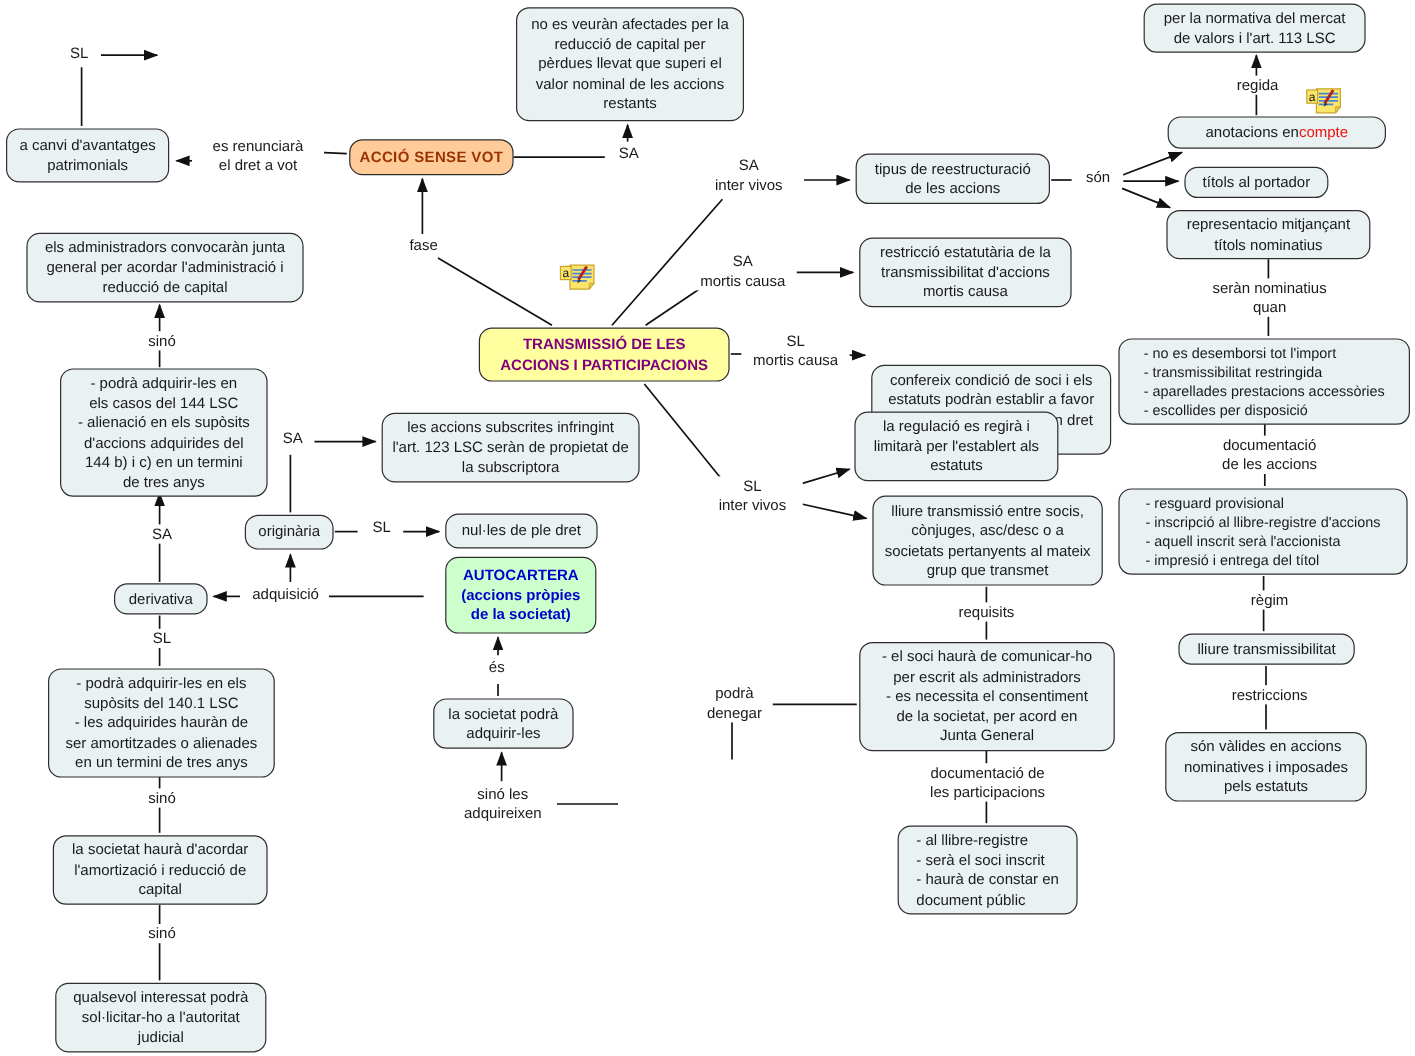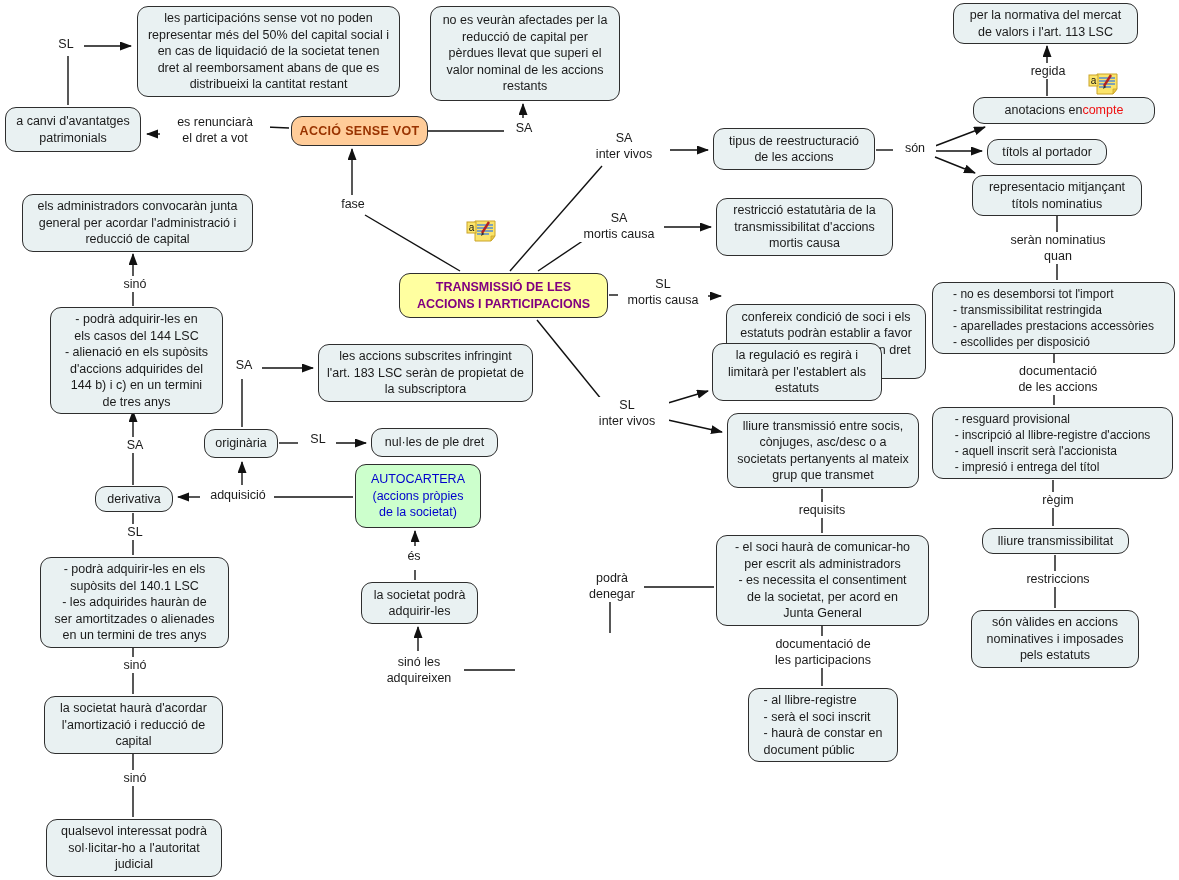--- a/index.html
+++ b/index.html
@@ -17,21 +17,21 @@
   .node{position:absolute;z-index:2;box-sizing:border-box;
         background:var(--node_bg);border:1.5px solid var(--node_border);border-radius:11px;
         display:flex;align-items:center;justify-content:center;
         text-align:center;font-size:12.5px;line-height:16.5px;padding:3px 8px;}
   .node .txt{white-space:pre-line;}
   .node.list{text-align:left;}
   .node.small{font-size:12px;line-height:16px;padding:3px 6px;}
   .node.nowrap .txt{white-space:nowrap;}
   .t-title{background:var(--title_bg);color:var(--title_text);font-weight:bold;}
   .t-accio{background:var(--accio_bg);color:var(--accio_text);font-weight:bold;letter-spacing:.3px;}
-  .t-auto{background:var(--auto_bg);color:var(--auto_text);font-weight:normal;}
+  .t-auto{background:var(--auto_bg);color:var(--auto_text);font-weight:bold;margin-left:16px;}
   .red{color:var(--annotation_red);}
   .lbl{position:absolute;z-index:3;background:#ffffff;text-align:center;
        font-size:12.5px;line-height:16px;white-space:pre-line;padding:0 1px;}
   .anno-icon{position:absolute;z-index:4;display:block;width:30px;height:22px;}
 </style>
 </head>
 <body>
 
 <div class="canvas">
 
@@ -84,23 +84,20 @@
       <line x1="200" y1="497" x2="178" y2="497" marker-end="url(#ah)"></line>
       <line x1="274" y1="497" x2="353" y2="497"></line>
       <line x1="242" y1="485" x2="242" y2="462" marker-end="url(#ah)"></line>
       <line x1="415" y1="546" x2="415" y2="531" marker-end="url(#ah)"></line>
       <line x1="415" y1="570" x2="415" y2="580"></line>
       <line x1="418" y1="651" x2="418" y2="627" marker-end="url(#ah)"></line>
       <line x1="464" y1="670" x2="515" y2="670"></line>
     </g>
   </svg>
 
-  <div class="node" style="left:137px;top:6px;width:263px;min-height:88px;">
-      <span class="txt">les participacións sense vot no poden representar més del 50% del capital social i en cas de liquidació de la societat tenen dret al reemborsament abans de que es distribueixi la cantitat restant</span>
-    </div>
   <div class="node" style="left:5px;top:107px;width:136px;min-height:45px;text-align:center;">
       <span class="txt">a canvi d'avantatges patrimonials</span>
     </div>
   <div class="node t-accio nowrap" style="left:291px;top:116px;width:137px;min-height:30px;">
       <span class="txt">ACCIÓ SENSE VOT</span>
     </div>
   <div class="node" style="left:430px;top:6px;width:190px;min-height:95px;">
       <span class="txt">no es veuràn afectades per la reducció de capital per pèrdues llevat que superi el valor nominal de les accions restants</span>
     </div>
   <div class="node t-title" style="left:399px;top:273px;width:209px;min-height:45px;">
@@ -187,21 +184,21 @@
 ser amortitzades o alienades
 en un termini de tres anys</span>
     </div>
   <div class="node" style="left:44px;top:696px;width:179px;min-height:57px;">
       <span class="txt">la societat haurà d'acordar l'amortizació i reducció de capital</span>
     </div>
   <div class="node" style="left:46px;top:819px;width:176px;min-height:58px;">
       <span class="txt">qualsevol interessat podrà sol·licitar-ho a l'autoritat judicial</span>
     </div>
   <div class="node" style="left:318px;top:344px;width:215px;min-height:56px;">
-      <span class="txt">les accions subscrites infringint l'art. 183 LSC seràn de propietat de la subscriptora</span>
+      <span class="txt">les accions subscrites infringint l'art. 123 LSC seràn de propietat de la subscriptora</span>
     </div>
   <div class="node nowrap" style="left:204px;top:429px;width:74px;min-height:29px;">
       <span class="txt">originària</span>
     </div>
   <div class="node nowrap" style="left:371px;top:428px;width:127px;min-height:29px;">
       <span class="txt">nul·les de ple dret</span>
     </div>
   <div class="node t-auto" style="left:355px;top:464px;width:126px;min-height:64px;">
       <span class="txt">AUTOCARTERA
 (accions pròpies

